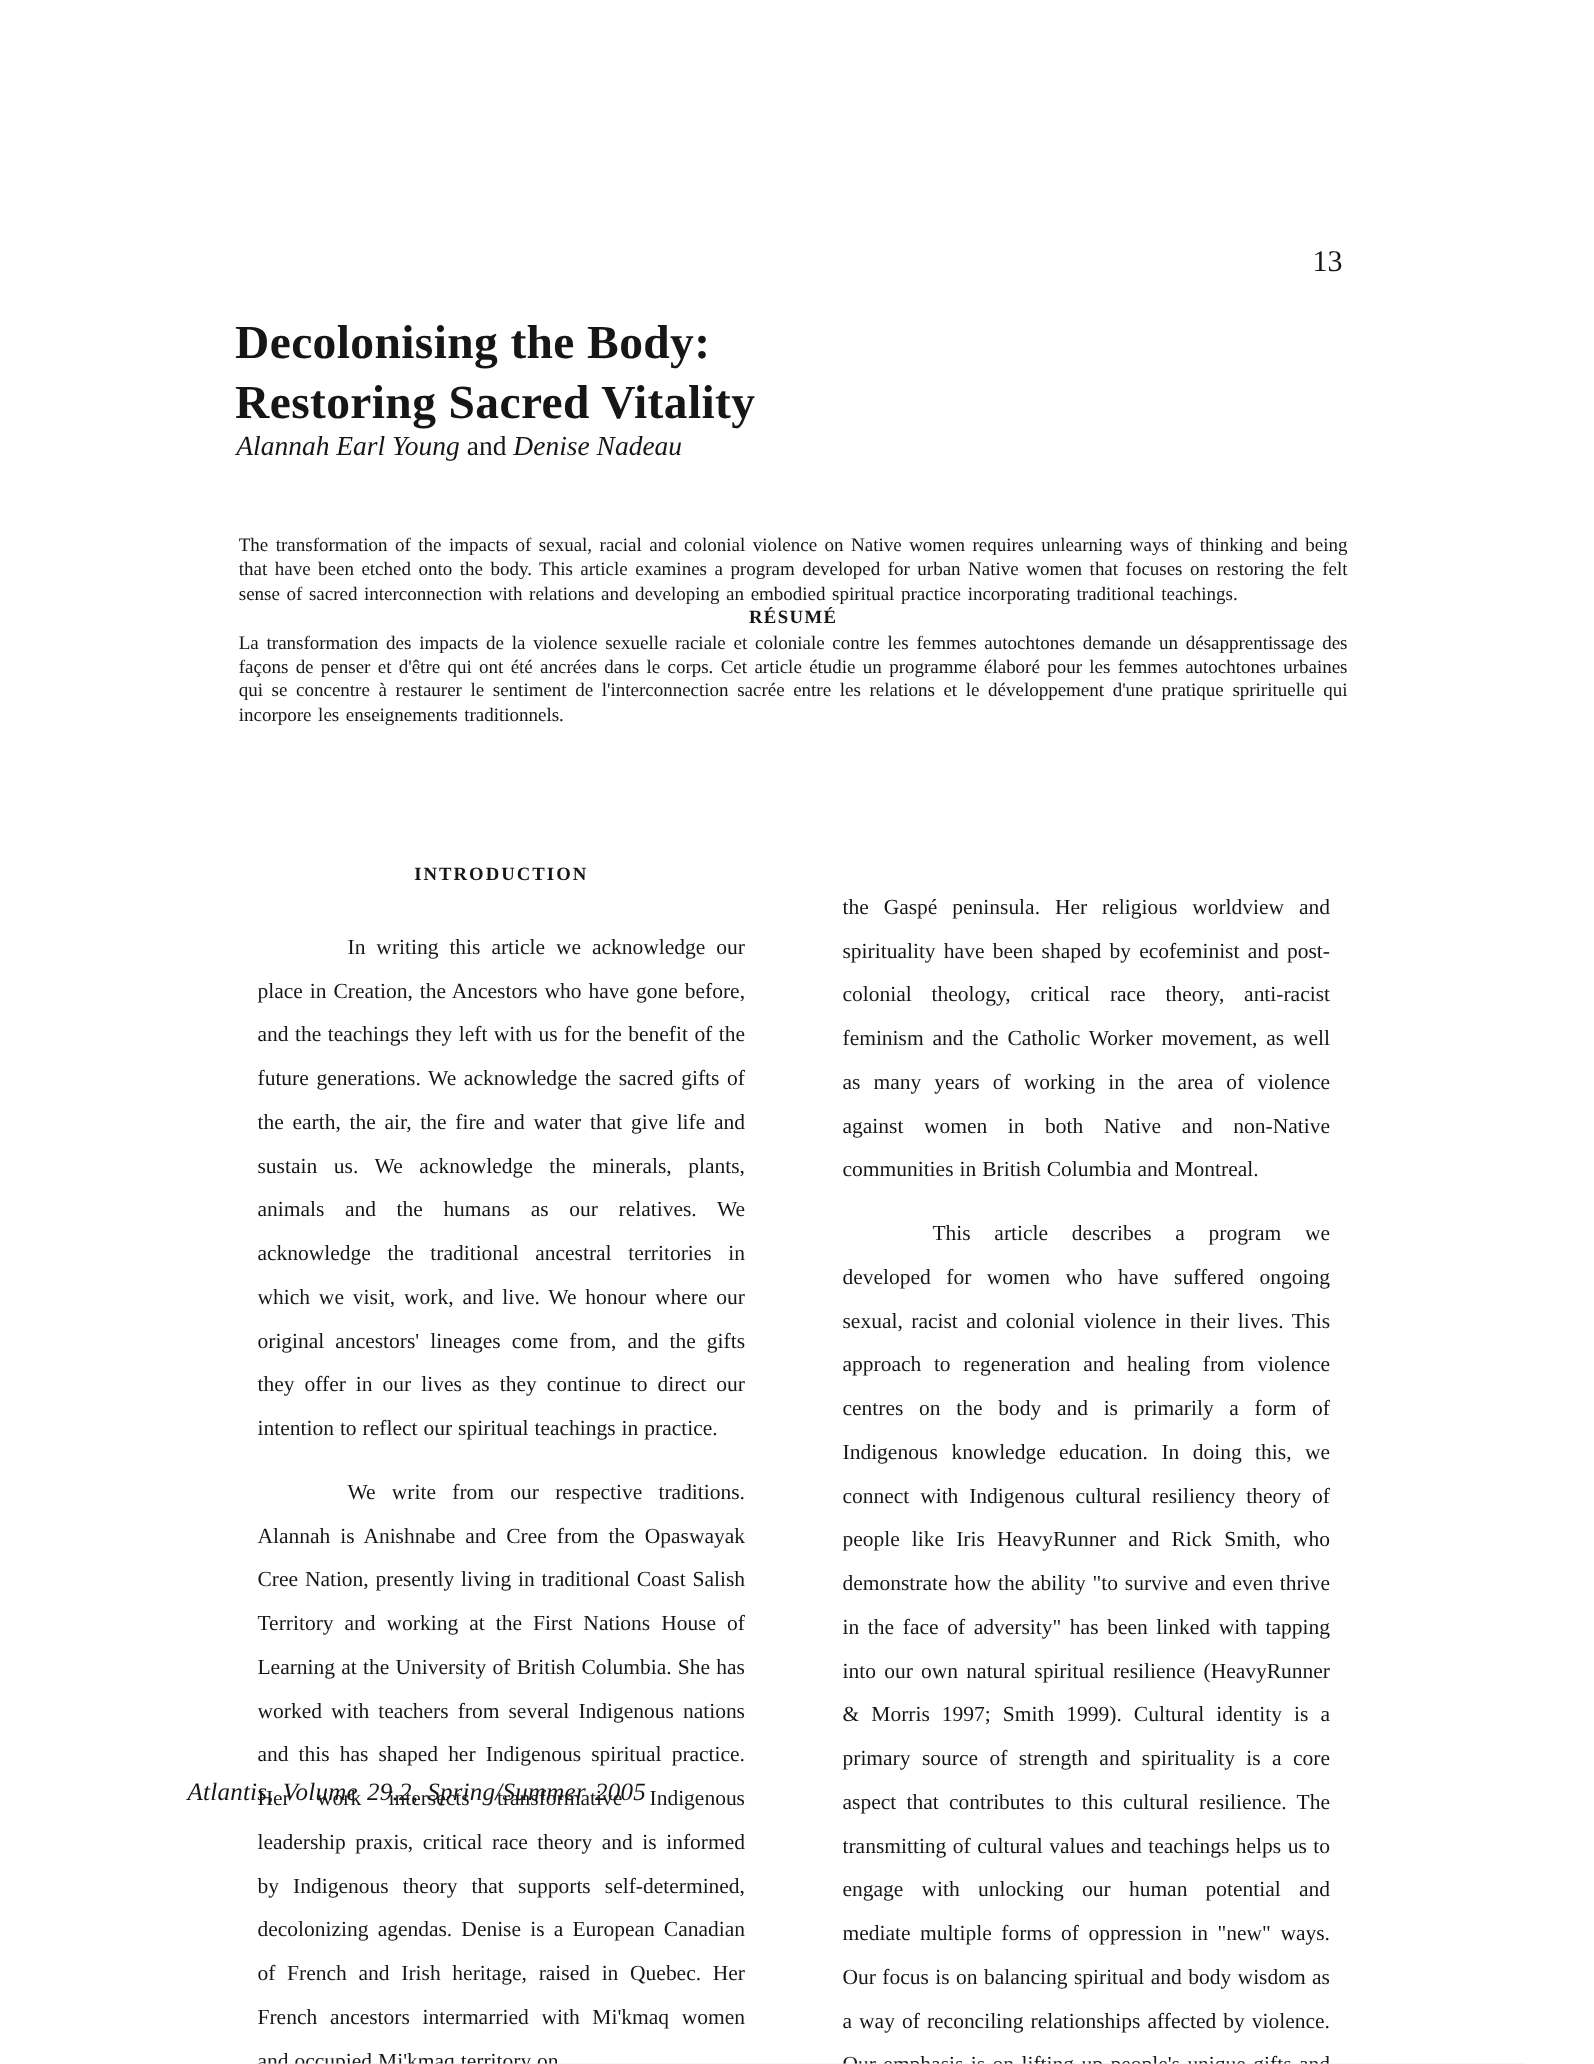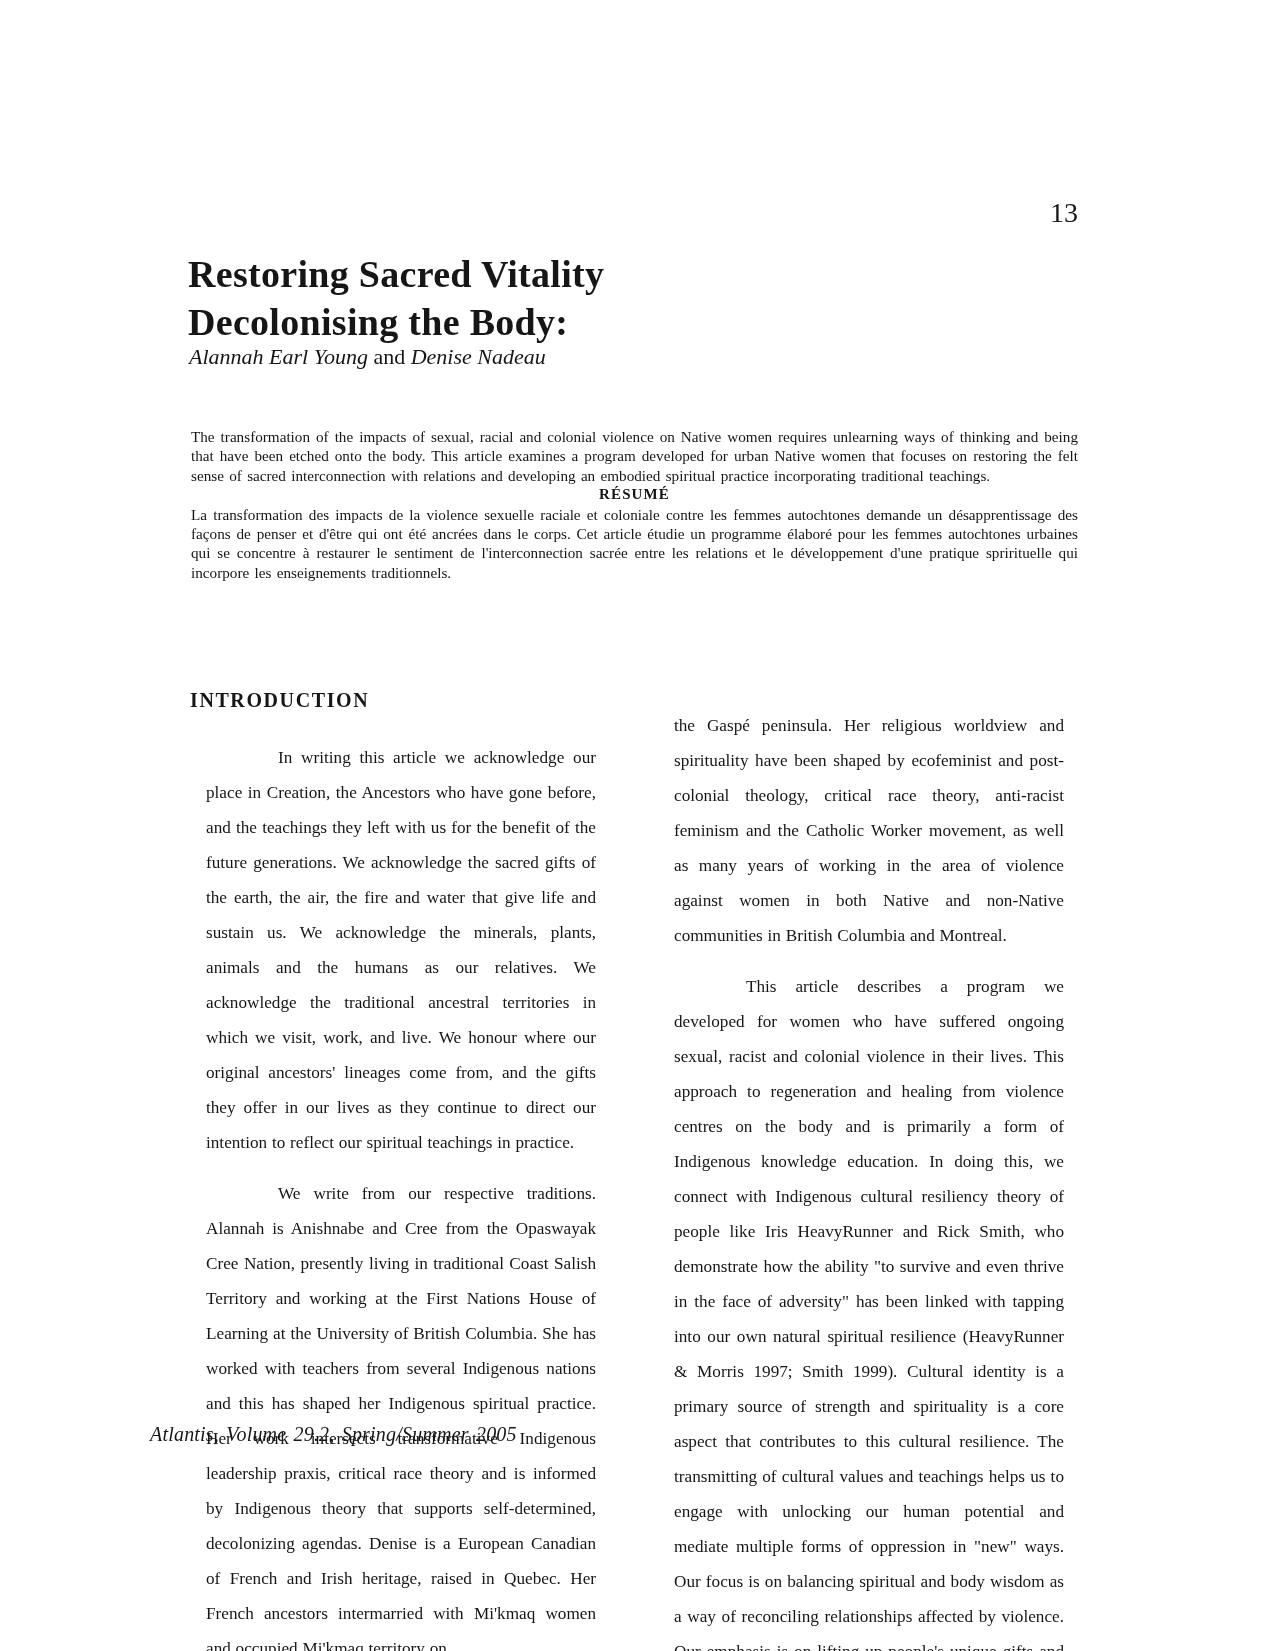--- a/index.html
+++ b/index.html
@@ -10,21 +10,21 @@
     margin:0 auto;
     background:#ffffff;
     font-family:"Liberation Serif","DejaVu Serif",serif;
     color:#161616;
     overflow:hidden;
   }
   .page-number{
     position:absolute;
     left:1050px;
     top:197px;
-    font-size:28px;
+    font-size:24px;
     text-align:center;
   }
   .title{
     position:absolute;
     left:188px;
     top:250px;
     margin:0;
     font-size:38px;
     line-height:48px;
     font-weight:700;
@@ -55,22 +55,23 @@
     margin:0;
     font-size:15.2px;
     line-height:19.4px;
     text-align:justify;
     word-spacing:1.5px;
   }
   .col{position:absolute;width:422px;}
   .col-left{left:190px;top:688px;}
   .col-right{left:658px;top:692px;}
   .intro-heading{
+    text-align:center;
     font-weight:700;
-    font-size:20px;
+    font-size:15px;
     line-height:24px;
     letter-spacing:1.6px;
     margin:0 0 28px 0;
   }
   .body{
     margin:16px;
     font-size:17.2px;
     line-height:35px;
     text-align:justify;
     word-spacing:0.5px;
@@ -87,22 +88,22 @@
   }
 </style>
 </head>
 <body>
 
 <div class="page">
 
   <div class="page-number">13</div>
 
   <h1 class="title">
+    <span class="title-line">Decolonising the Body:</span>
     <span class="title-line">Restoring Sacred Vitality</span>
-    <span class="title-line">Decolonising the Body:</span>
   </h1>
 
   <div class="byline">
     <span class="author">Alannah Earl Young</span>
     <span class="conj">and</span>
     <span class="author">Denise Nadeau</span>
   </div>
 
   <section class="abstract-block">
     <p class="small-text">The transformation of the impacts of sexual, racial and colonial violence on Native women requires unlearning ways of thinking and being that have been etched onto the body. This article examines a program developed for urban Native women that focuses on restoring the felt sense of sacred interconnection with relations and developing an embodied spiritual practice incorporating traditional teachings.</p>

